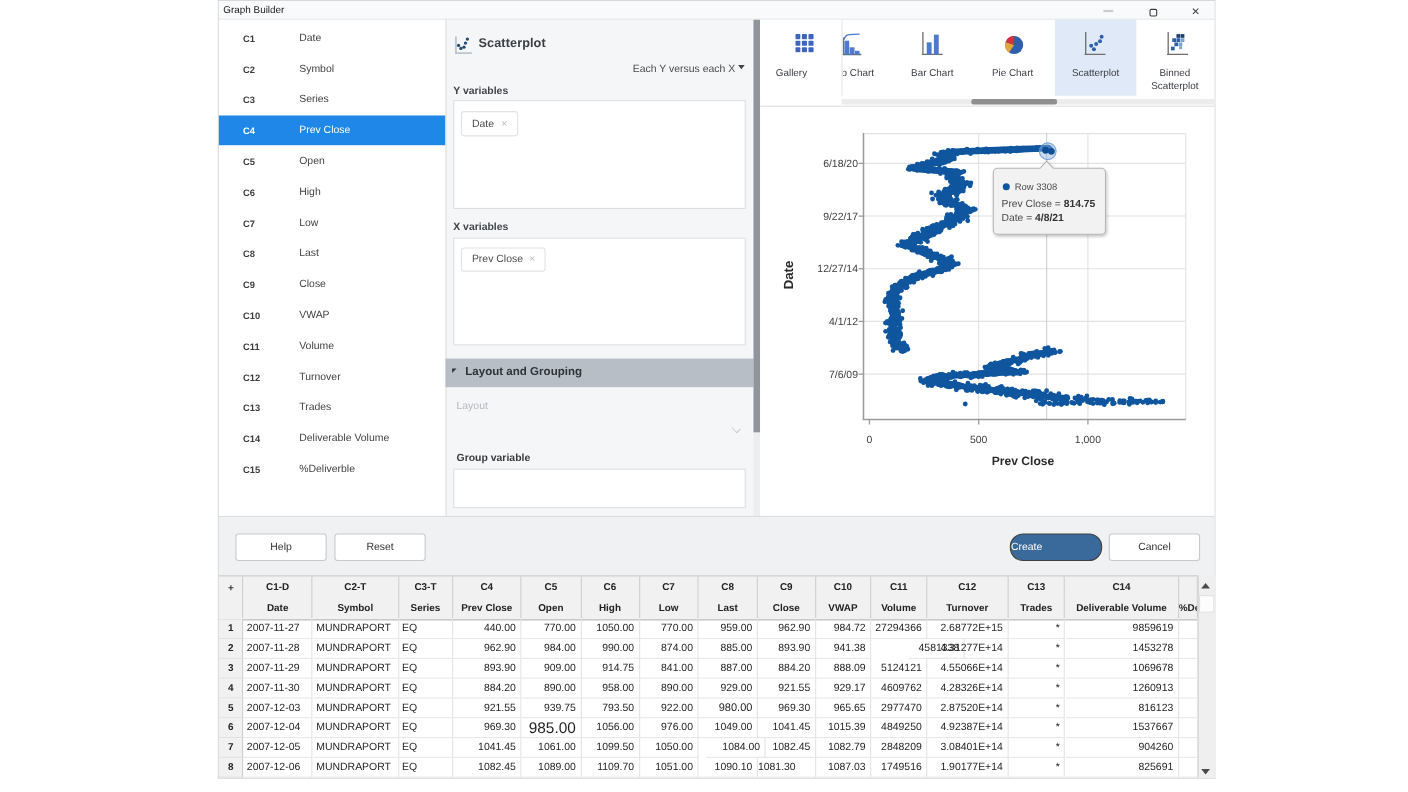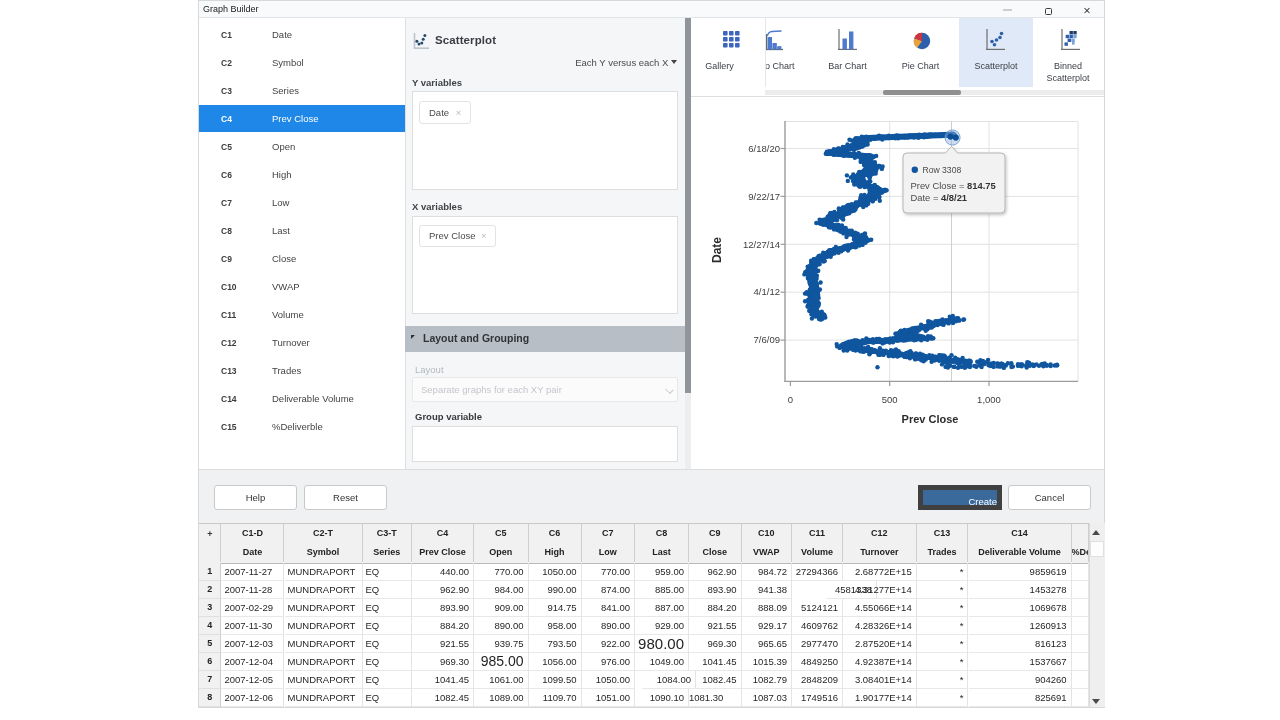--- a/index.html
+++ b/index.html
@@ -58,21 +58,20 @@
     <div style="position:absolute;left:213px;top:76px;font-size:9.5px;font-weight:bold;color:#3f4347">Y variables</div>
     <div style="position:absolute;left:213px;top:90px;width:266px;height:99px;background:#fff;border:1px solid #dcdee0;box-sizing:border-box"></div>
     <div style="position:absolute;left:220px;top:100px;width:52px;height:23px;background:#fff;border:1px solid #e1e3e5;border-radius:3px;box-sizing:border-box;font-size:9.5px;color:#4a4a4a;line-height:21px;padding-left:9px">Date <span style="color:#b9b9b9;margin-left:4px">×</span></div>
     <div style="position:absolute;left:213px;top:200px;font-size:9.5px;font-weight:bold;color:#3f4347">X variables</div>
     <div style="position:absolute;left:213px;top:215px;width:266px;height:98px;background:#fff;border:1px solid #dcdee0;box-sizing:border-box"></div>
     <div style="position:absolute;left:220px;top:224px;width:77px;height:22px;background:#fff;border:1px solid #e1e3e5;border-radius:3px;box-sizing:border-box;font-size:9.5px;color:#4a4a4a;line-height:20px;padding-left:9px">Prev Close <span style="color:#b9b9b9;margin-left:3px">×</span></div>
     <div style="position:absolute;left:206px;top:325px;width:282px;height:26px;background:#b7bec6"></div>
     <div style="position:absolute;left:212px;top:334px;width:0;height:0;border-top:4px solid #2e3338;border-right:4px solid transparent;"></div>
     <div style="position:absolute;left:224px;top:331px;font-size:10.5px;font-weight:bold;color:#2e3338">Layout and Grouping</div>
     <div style="position:absolute;left:216px;top:363px;font-size:9.5px;color:#b4b8bd">Layout</div>
-    <div style="position:absolute;left:213px;top:376px;width:266px;height:25px;background:#fbfbfc;border:1px solid #e6e8ea;border-radius:2px;box-sizing:border-box;font-size:9.5px;color:#c3c6ca;line-height:23px;padding-left:8px">Separate graphs for each XY pair</div>
     <div style="position:absolute;left:467px;top:385px;width:5.5px;height:5.5px;border-right:1.2px solid #c6c9cd;border-bottom:1.2px solid #c6c9cd;transform:rotate(45deg) scale(1,0.75)"></div>
     <div style="position:absolute;left:216px;top:410px;font-size:9.5px;font-weight:bold;color:#37393d">Group variable</div>
     <div style="position:absolute;left:213px;top:425px;width:266px;height:36px;background:#fff;border:1px solid #dcdee0;box-sizing:border-box"></div>
     <div style="position:absolute;left:486px;top:17px;width:6px;height:451px;background:#eceef0"></div>
     <div style="position:absolute;left:486px;top:17px;width:6px;height:375px;background:#8f959b"></div>
 <div style="position:absolute;left:492px;top:17px;width:413px;height:451px;background:#fff"></div>
 <div style="position:absolute;left:492px;top:17px;width:73.5px;height:69px;background:#fff;border-right:1px solid #e6e6e6;z-index:3"></div>
     <svg width="17" height="17" viewBox="0 0 17 17" style="position:absolute;left:524px;top:30px;z-index:4">
       <rect x="0" y="0" width="4.6" height="4.6" rx="0.8" fill="#3d65be"></rect>
       <rect x="6" y="0" width="4.6" height="4.6" rx="0.8" fill="#3d65be"></rect>
@@ -2627,21 +2626,21 @@
         <path d="M906 152 h38.5 l6-6.5 6 6.5 H1000 a4 4 0 0 1 4 4 v52 a4 4 0 0 1 -4 4 H906 a4 4 0 0 1 -4 -4 v-52 a4 4 0 0 1 4 -4 Z" transform="translate(-690.0,-96.0)" fill="#f2f2f3" stroke="#b5b5b5" stroke-width="1"></path>
       </g>
       <circle cx="223.8" cy="72.8" r="3.2" fill="#10569f"></circle>
       <text x="231.5" y="75.8" font-size="8.6" fill="#4b4b4b">Row 3308</text>
       <text x="219.5" y="91.6" font-size="9.4" fill="#4b4b4b">Prev Close = <tspan font-weight="bold" fill="#333">814.75</tspan></text>
       <text x="219.5" y="103.8" font-size="9.4" fill="#4b4b4b">Date = <tspan font-weight="bold" fill="#333">4/8/21</tspan></text>
     </svg>
 <div style="position:absolute;left:0;top:468px;width:905px;height:54px;background:#f0f1f2;border-top:1px solid #dadcde;box-sizing:border-box"></div>
     <div style="position:absolute;top:484px;height:25px;line-height:24px;text-align:center;font-size:9.5px;border-radius:3px;box-sizing:border-box;left:15px;width:83px;background:#fff;border:1px solid #c9c9c9;color:#333">Help</div>
     <div style="position:absolute;top:484px;height:25px;line-height:24px;text-align:center;font-size:9.5px;border-radius:3px;box-sizing:border-box;left:105px;width:83px;background:#fff;border:1px solid #c9c9c9;color:#333">Reset</div>
-    <div style="position:absolute;top:484px;height:25px;line-height:24px;text-align:right;font-size:9.5px;border-radius:0;box-sizing:border-box;left:719px;width:84px;background:#3a699b;border:5px solid #404040;color:#fff">Create</div>
+    <div style="position:absolute;top:484px;height:25px;line-height:24px;text-align:left;font-size:9.5px;border-radius:12px;box-sizing:border-box;left:719px;width:84px;background:#3a699b;border:1px solid #404040;color:#fff">Create</div>
     <div style="position:absolute;top:484px;height:25px;line-height:24px;text-align:center;font-size:9.5px;border-radius:3px;box-sizing:border-box;left:809px;width:83px;background:#fff;border:1px solid #c9c9c9;color:#333">Cancel</div>
 <div style="position:absolute;left:0;top:522px;width:890px;height:39px;background:#f1f1f1;border-top:1px solid #c9c9c9;border-bottom:1px solid #b9b9b9"></div>
     <div style="position:absolute;left:0.0px;top:523px;width:21.4px;height:19px;line-height:19px;border-right:1px solid #cfcfcf;font-size:9px;font-weight:bold;color:#222;text-align:center;overflow:hidden;white-space:nowrap"></div>
     <div style="position:absolute;left:22.4px;top:523px;width:62.1px;height:19px;line-height:19px;border-right:1px solid #cfcfcf;font-size:9px;font-weight:bold;color:#222;text-align:center;overflow:hidden;white-space:nowrap">C1-D</div>
     <div style="position:absolute;left:85.5px;top:523px;width:77.0px;height:19px;line-height:19px;border-right:1px solid #cfcfcf;font-size:9px;font-weight:bold;color:#222;text-align:center;overflow:hidden;white-space:nowrap">C2-T</div>
     <div style="position:absolute;left:163.5px;top:523px;width:48.5px;height:19px;line-height:19px;border-right:1px solid #cfcfcf;font-size:9px;font-weight:bold;color:#222;text-align:center;overflow:hidden;white-space:nowrap">C3-T</div>
     <div style="position:absolute;left:213.0px;top:523px;width:61.0px;height:19px;line-height:19px;border-right:1px solid #cfcfcf;font-size:9px;font-weight:bold;color:#222;text-align:center;overflow:hidden;white-space:nowrap">C4</div>
     <div style="position:absolute;left:275.0px;top:523px;width:53.5px;height:19px;line-height:19px;border-right:1px solid #cfcfcf;font-size:9px;font-weight:bold;color:#222;text-align:center;overflow:hidden;white-space:nowrap">C5</div>
     <div style="position:absolute;left:329.5px;top:523px;width:52.0px;height:19px;line-height:19px;border-right:1px solid #cfcfcf;font-size:9px;font-weight:bold;color:#222;text-align:center;overflow:hidden;white-space:nowrap">C6</div>
     <div style="position:absolute;left:382.5px;top:523px;width:52.5px;height:19px;line-height:19px;border-right:1px solid #cfcfcf;font-size:9px;font-weight:bold;color:#222;text-align:center;overflow:hidden;white-space:nowrap">C7</div>
@@ -2696,21 +2695,21 @@
     <div style="position:absolute;left:382.5px;top:579.6px;width:53.5px;height:18.1px;line-height:17.1px;border-right:1px solid #e4e4e4;border-bottom:1px solid #e8e8e8;font-size:9.5px;color:#1f1f1f;text-align:right;padding-right:4px;overflow:hidden;white-space:nowrap;box-sizing:border-box">874.00</div>
     <div style="position:absolute;left:436.0px;top:579.6px;width:54.0px;height:18.1px;line-height:17.1px;border-right:1px solid #e4e4e4;border-bottom:1px solid #e8e8e8;font-size:9.5px;color:#1f1f1f;text-align:right;padding-right:4px;overflow:hidden;white-space:nowrap;box-sizing:border-box">885.00</div>
     <div style="position:absolute;left:490.0px;top:579.6px;width:52.6px;height:18.1px;line-height:17.1px;border-right:1px solid #e4e4e4;border-bottom:1px solid #e8e8e8;font-size:9.5px;color:#1f1f1f;text-align:right;padding-right:4px;overflow:hidden;white-space:nowrap;box-sizing:border-box">893.90</div>
     <div style="position:absolute;left:542.6px;top:579.6px;width:50.4px;height:18.1px;line-height:17.1px;border-right:1px solid #e4e4e4;border-bottom:1px solid #e8e8e8;font-size:9.5px;color:#1f1f1f;text-align:right;padding-right:4px;overflow:hidden;white-space:nowrap;box-sizing:border-box">941.38</div>
     <div style="position:absolute;left:627px;top:579.6px;width:51.0px;height:18.1px;line-height:17.1px;border-right:1px solid #e4e4e4;border-bottom:1px solid #e8e8e8;font-size:9.5px;color:#1f1f1f;text-align:right;padding-right:4px;overflow:hidden;white-space:nowrap;box-sizing:border-box">4581338</div>
     <div style="position:absolute;left:644.0px;top:579.6px;width:73.7px;height:18.1px;line-height:17.1px;border-right:1px solid #e4e4e4;border-bottom:1px solid #e8e8e8;font-size:9.5px;color:#1f1f1f;text-align:right;padding-right:4px;overflow:hidden;white-space:nowrap;box-sizing:border-box">4.31277E+14</div>
     <div style="position:absolute;left:717.7px;top:579.6px;width:51.8px;height:18.1px;line-height:17.1px;border-right:1px solid #e4e4e4;border-bottom:1px solid #e8e8e8;font-size:9.5px;color:#1f1f1f;text-align:right;padding-right:4px;overflow:hidden;white-space:nowrap;box-sizing:border-box">*</div>
     <div style="position:absolute;left:769.5px;top:579.6px;width:103.1px;height:18.1px;line-height:17.1px;border-right:1px solid #e4e4e4;border-bottom:1px solid #e8e8e8;font-size:9.5px;color:#1f1f1f;text-align:right;padding-right:4px;overflow:hidden;white-space:nowrap;box-sizing:border-box">1453278</div>
     <div style="position:absolute;left:872.6px;top:579.6px;width:17.4px;height:18.1px;line-height:17.1px;border-right:1px solid #e4e4e4;border-bottom:1px solid #e8e8e8;font-size:9.5px;color:#1f1f1f;text-align:right;padding-right:4px;overflow:hidden;white-space:nowrap;box-sizing:border-box"></div>
     <div style="position:absolute;left:0;top:597.7px;width:21.4px;height:17.1px;line-height:17.1px;background:#f1f1f1;border-right:1px solid #cfcfcf;border-bottom:1px solid #e0e0e0;font-size:9px;font-weight:bold;color:#222;text-align:center">3</div>
-    <div style="position:absolute;left:22.4px;top:597.7px;width:63.1px;height:18.1px;line-height:17.1px;border-right:1px solid #e4e4e4;border-bottom:1px solid #e8e8e8;font-size:9.5px;color:#1f1f1f;text-align:left;padding-left:3px;overflow:hidden;white-space:nowrap;box-sizing:border-box">2007-02-29</div>
+    <div style="position:absolute;left:22.4px;top:597.7px;width:63.1px;height:18.1px;line-height:17.1px;border-right:1px solid #e4e4e4;border-bottom:1px solid #e8e8e8;font-size:9.5px;color:#1f1f1f;text-align:left;padding-left:3px;overflow:hidden;white-space:nowrap;box-sizing:border-box">2007-11-29</div>
     <div style="position:absolute;left:85.5px;top:597.7px;width:78.0px;height:18.1px;line-height:17.1px;border-right:1px solid #e4e4e4;border-bottom:1px solid #e8e8e8;font-size:9.5px;color:#1f1f1f;text-align:left;padding-left:3px;overflow:hidden;white-space:nowrap;box-sizing:border-box">MUNDRAPORT</div>
     <div style="position:absolute;left:163.5px;top:597.7px;width:49.5px;height:18.1px;line-height:17.1px;border-right:1px solid #e4e4e4;border-bottom:1px solid #e8e8e8;font-size:9.5px;color:#1f1f1f;text-align:left;padding-left:3px;overflow:hidden;white-space:nowrap;box-sizing:border-box">EQ</div>
     <div style="position:absolute;left:213.0px;top:597.7px;width:62.0px;height:18.1px;line-height:17.1px;border-right:1px solid #e4e4e4;border-bottom:1px solid #e8e8e8;font-size:9.5px;color:#1f1f1f;text-align:right;padding-right:4px;overflow:hidden;white-space:nowrap;box-sizing:border-box">893.90</div>
     <div style="position:absolute;left:275.0px;top:597.7px;width:54.5px;height:18.1px;line-height:17.1px;border-right:1px solid #e4e4e4;border-bottom:1px solid #e8e8e8;font-size:9.5px;color:#1f1f1f;text-align:right;padding-right:4px;overflow:hidden;white-space:nowrap;box-sizing:border-box">909.00</div>
     <div style="position:absolute;left:329.5px;top:597.7px;width:53.0px;height:18.1px;line-height:17.1px;border-right:1px solid #e4e4e4;border-bottom:1px solid #e8e8e8;font-size:9.5px;color:#1f1f1f;text-align:right;padding-right:4px;overflow:hidden;white-space:nowrap;box-sizing:border-box">914.75</div>
     <div style="position:absolute;left:382.5px;top:597.7px;width:53.5px;height:18.1px;line-height:17.1px;border-right:1px solid #e4e4e4;border-bottom:1px solid #e8e8e8;font-size:9.5px;color:#1f1f1f;text-align:right;padding-right:4px;overflow:hidden;white-space:nowrap;box-sizing:border-box">841.00</div>
     <div style="position:absolute;left:436.0px;top:597.7px;width:54.0px;height:18.1px;line-height:17.1px;border-right:1px solid #e4e4e4;border-bottom:1px solid #e8e8e8;font-size:9.5px;color:#1f1f1f;text-align:right;padding-right:4px;overflow:hidden;white-space:nowrap;box-sizing:border-box">887.00</div>
     <div style="position:absolute;left:490.0px;top:597.7px;width:52.6px;height:18.1px;line-height:17.1px;border-right:1px solid #e4e4e4;border-bottom:1px solid #e8e8e8;font-size:9.5px;color:#1f1f1f;text-align:right;padding-right:4px;overflow:hidden;white-space:nowrap;box-sizing:border-box">884.20</div>
     <div style="position:absolute;left:542.6px;top:597.7px;width:50.4px;height:18.1px;line-height:17.1px;border-right:1px solid #e4e4e4;border-bottom:1px solid #e8e8e8;font-size:9.5px;color:#1f1f1f;text-align:right;padding-right:4px;overflow:hidden;white-space:nowrap;box-sizing:border-box">888.09</div>
     <div style="position:absolute;left:593.0px;top:597.7px;width:51.0px;height:18.1px;line-height:17.1px;border-right:1px solid #e4e4e4;border-bottom:1px solid #e8e8e8;font-size:9.5px;color:#1f1f1f;text-align:right;padding-right:4px;overflow:hidden;white-space:nowrap;box-sizing:border-box">5124121</div>
@@ -2735,21 +2734,21 @@
     <div style="position:absolute;left:769.5px;top:615.8px;width:103.1px;height:18.1px;line-height:17.1px;border-right:1px solid #e4e4e4;border-bottom:1px solid #e8e8e8;font-size:9.5px;color:#1f1f1f;text-align:right;padding-right:4px;overflow:hidden;white-space:nowrap;box-sizing:border-box">1260913</div>
     <div style="position:absolute;left:872.6px;top:615.8px;width:17.4px;height:18.1px;line-height:17.1px;border-right:1px solid #e4e4e4;border-bottom:1px solid #e8e8e8;font-size:9.5px;color:#1f1f1f;text-align:right;padding-right:4px;overflow:hidden;white-space:nowrap;box-sizing:border-box"></div>
     <div style="position:absolute;left:0;top:633.9px;width:21.4px;height:17.1px;line-height:17.1px;background:#f1f1f1;border-right:1px solid #cfcfcf;border-bottom:1px solid #e0e0e0;font-size:9px;font-weight:bold;color:#222;text-align:center">5</div>
     <div style="position:absolute;left:22.4px;top:633.9px;width:63.1px;height:18.1px;line-height:17.1px;border-right:1px solid #e4e4e4;border-bottom:1px solid #e8e8e8;font-size:9.5px;color:#1f1f1f;text-align:left;padding-left:3px;overflow:hidden;white-space:nowrap;box-sizing:border-box">2007-12-03</div>
     <div style="position:absolute;left:85.5px;top:633.9px;width:78.0px;height:18.1px;line-height:17.1px;border-right:1px solid #e4e4e4;border-bottom:1px solid #e8e8e8;font-size:9.5px;color:#1f1f1f;text-align:left;padding-left:3px;overflow:hidden;white-space:nowrap;box-sizing:border-box">MUNDRAPORT</div>
     <div style="position:absolute;left:163.5px;top:633.9px;width:49.5px;height:18.1px;line-height:17.1px;border-right:1px solid #e4e4e4;border-bottom:1px solid #e8e8e8;font-size:9.5px;color:#1f1f1f;text-align:left;padding-left:3px;overflow:hidden;white-space:nowrap;box-sizing:border-box">EQ</div>
     <div style="position:absolute;left:213.0px;top:633.9px;width:62.0px;height:18.1px;line-height:17.1px;border-right:1px solid #e4e4e4;border-bottom:1px solid #e8e8e8;font-size:9.5px;color:#1f1f1f;text-align:right;padding-right:4px;overflow:hidden;white-space:nowrap;box-sizing:border-box">921.55</div>
     <div style="position:absolute;left:275.0px;top:633.9px;width:54.5px;height:18.1px;line-height:17.1px;border-right:1px solid #e4e4e4;border-bottom:1px solid #e8e8e8;font-size:9.5px;color:#1f1f1f;text-align:right;padding-right:4px;overflow:hidden;white-space:nowrap;box-sizing:border-box">939.75</div>
     <div style="position:absolute;left:329.5px;top:633.9px;width:53.0px;height:18.1px;line-height:17.1px;border-right:1px solid #e4e4e4;border-bottom:1px solid #e8e8e8;font-size:9.5px;color:#1f1f1f;text-align:right;padding-right:4px;overflow:hidden;white-space:nowrap;box-sizing:border-box">793.50</div>
     <div style="position:absolute;left:382.5px;top:633.9px;width:53.5px;height:18.1px;line-height:17.1px;border-right:1px solid #e4e4e4;border-bottom:1px solid #e8e8e8;font-size:9.5px;color:#1f1f1f;text-align:right;padding-right:4px;overflow:hidden;white-space:nowrap;box-sizing:border-box">922.00</div>
-    <div style="position:absolute;left:436.0px;top:633.9px;width:54.0px;height:18.1px;line-height:17.1px;border-right:1px solid #e4e4e4;border-bottom:1px solid #e8e8e8;font-size:15px;color:#1f1f1f;text-align:right;padding-right:4px;overflow:hidden;white-space:nowrap;box-sizing:border-box">980.00</div>
+    <div style="position:absolute;left:436.0px;top:633.9px;width:54.0px;height:18.1px;line-height:17.1px;border-right:1px solid #e4e4e4;border-bottom:1px solid #e8e8e8;font-size:10px;color:#1f1f1f;text-align:right;padding-right:4px;overflow:hidden;white-space:nowrap;box-sizing:border-box">980.00</div>
     <div style="position:absolute;left:490.0px;top:633.9px;width:52.6px;height:18.1px;line-height:17.1px;border-right:1px solid #e4e4e4;border-bottom:1px solid #e8e8e8;font-size:9.5px;color:#1f1f1f;text-align:right;padding-right:4px;overflow:hidden;white-space:nowrap;box-sizing:border-box">969.30</div>
     <div style="position:absolute;left:542.6px;top:633.9px;width:50.4px;height:18.1px;line-height:17.1px;border-right:1px solid #e4e4e4;border-bottom:1px solid #e8e8e8;font-size:9.5px;color:#1f1f1f;text-align:right;padding-right:4px;overflow:hidden;white-space:nowrap;box-sizing:border-box">965.65</div>
     <div style="position:absolute;left:593.0px;top:633.9px;width:51.0px;height:18.1px;line-height:17.1px;border-right:1px solid #e4e4e4;border-bottom:1px solid #e8e8e8;font-size:9.5px;color:#1f1f1f;text-align:right;padding-right:4px;overflow:hidden;white-space:nowrap;box-sizing:border-box">2977470</div>
     <div style="position:absolute;left:644.0px;top:633.9px;width:73.7px;height:18.1px;line-height:17.1px;border-right:1px solid #e4e4e4;border-bottom:1px solid #e8e8e8;font-size:9.5px;color:#1f1f1f;text-align:right;padding-right:4px;overflow:hidden;white-space:nowrap;box-sizing:border-box">2.87520E+14</div>
     <div style="position:absolute;left:717.7px;top:633.9px;width:51.8px;height:18.1px;line-height:17.1px;border-right:1px solid #e4e4e4;border-bottom:1px solid #e8e8e8;font-size:9.5px;color:#1f1f1f;text-align:right;padding-right:4px;overflow:hidden;white-space:nowrap;box-sizing:border-box">*</div>
     <div style="position:absolute;left:769.5px;top:633.9px;width:103.1px;height:18.1px;line-height:17.1px;border-right:1px solid #e4e4e4;border-bottom:1px solid #e8e8e8;font-size:9.5px;color:#1f1f1f;text-align:right;padding-right:4px;overflow:hidden;white-space:nowrap;box-sizing:border-box">816123</div>
     <div style="position:absolute;left:872.6px;top:633.9px;width:17.4px;height:18.1px;line-height:17.1px;border-right:1px solid #e4e4e4;border-bottom:1px solid #e8e8e8;font-size:9.5px;color:#1f1f1f;text-align:right;padding-right:4px;overflow:hidden;white-space:nowrap;box-sizing:border-box"></div>
     <div style="position:absolute;left:0;top:652.0px;width:21.4px;height:17.1px;line-height:17.1px;background:#f1f1f1;border-right:1px solid #cfcfcf;border-bottom:1px solid #e0e0e0;font-size:9px;font-weight:bold;color:#222;text-align:center">6</div>
     <div style="position:absolute;left:22.4px;top:652.0px;width:63.1px;height:18.1px;line-height:17.1px;border-right:1px solid #e4e4e4;border-bottom:1px solid #e8e8e8;font-size:9.5px;color:#1f1f1f;text-align:left;padding-left:3px;overflow:hidden;white-space:nowrap;box-sizing:border-box">2007-12-04</div>
     <div style="position:absolute;left:85.5px;top:652.0px;width:78.0px;height:18.1px;line-height:17.1px;border-right:1px solid #e4e4e4;border-bottom:1px solid #e8e8e8;font-size:9.5px;color:#1f1f1f;text-align:left;padding-left:3px;overflow:hidden;white-space:nowrap;box-sizing:border-box">MUNDRAPORT</div>

